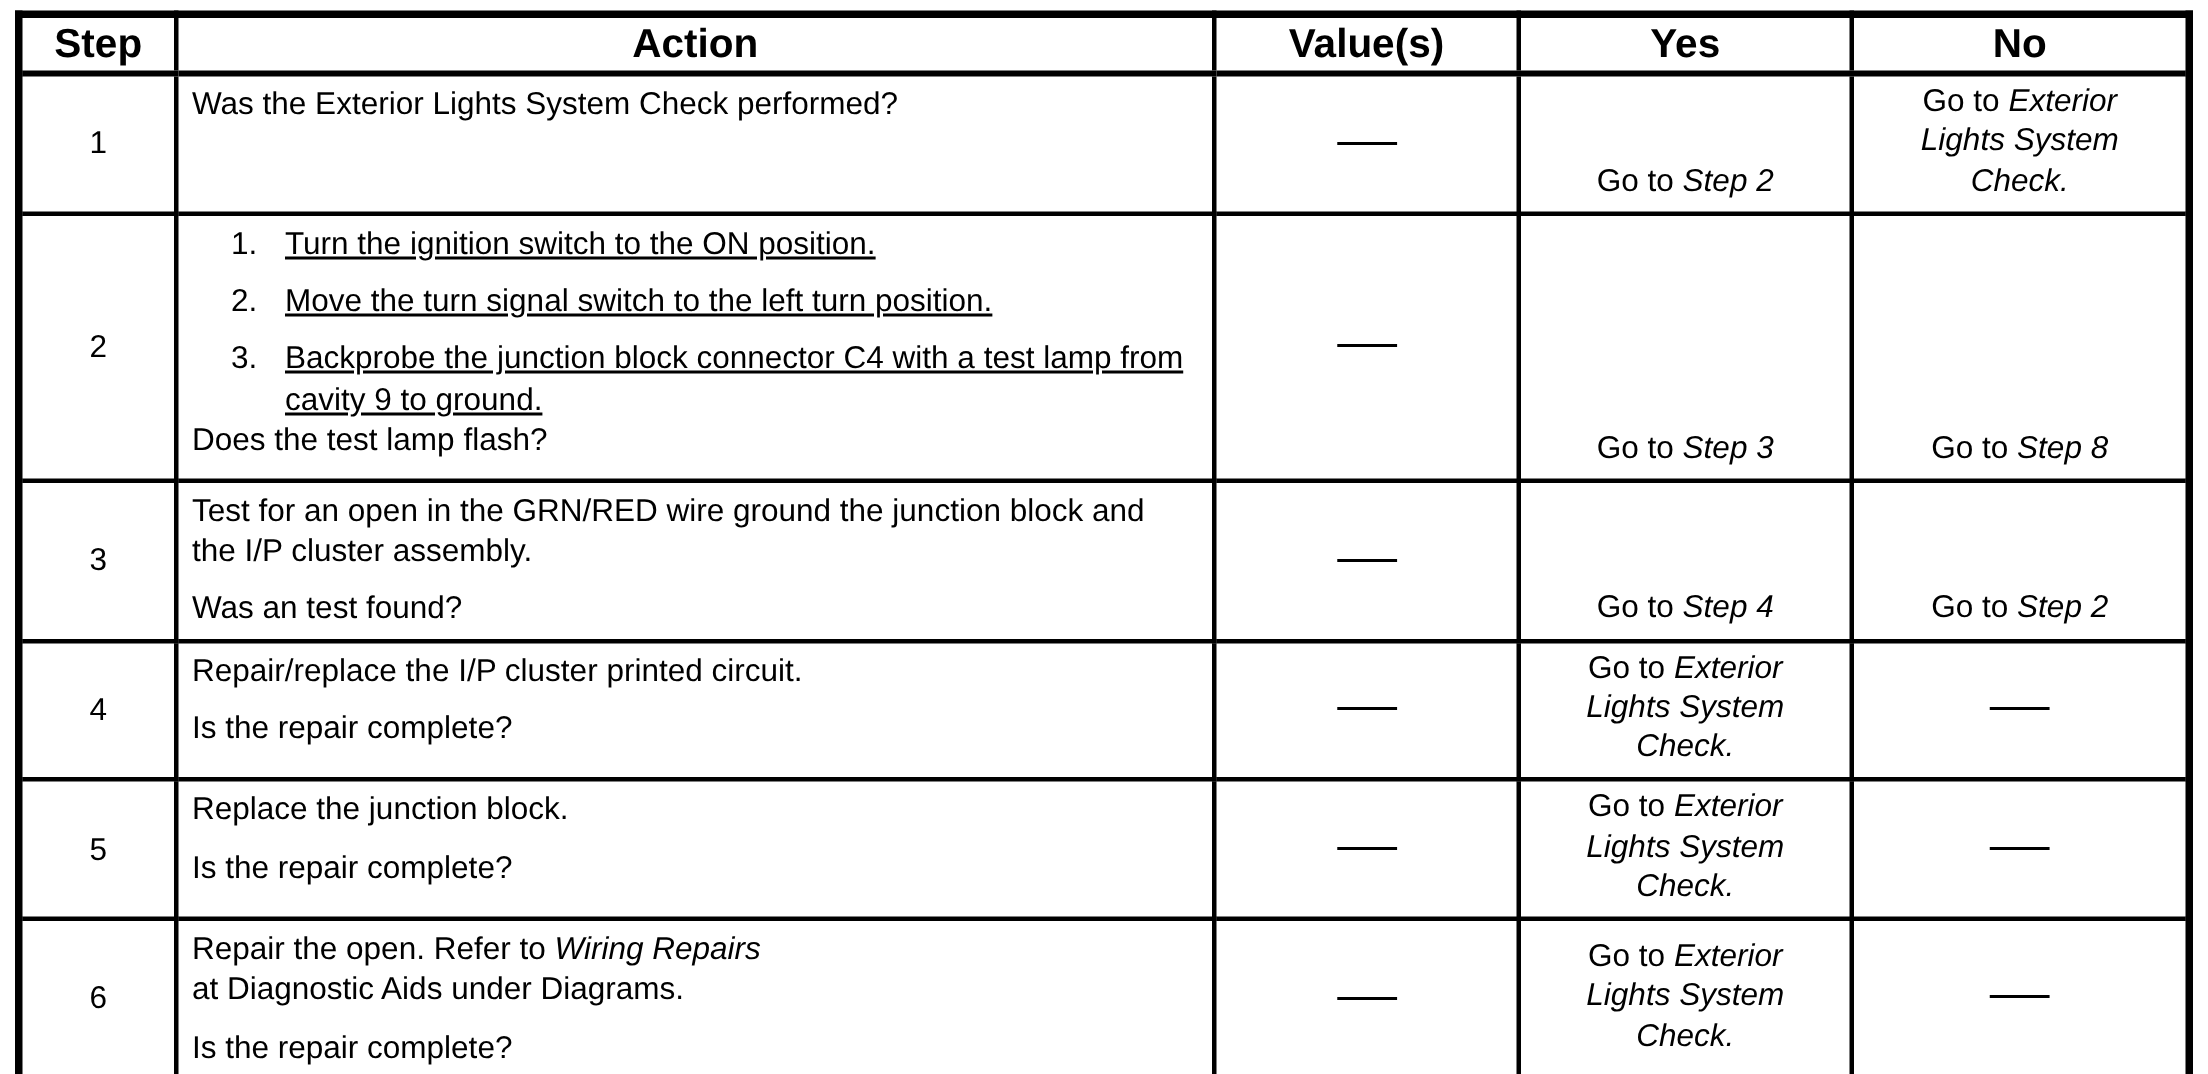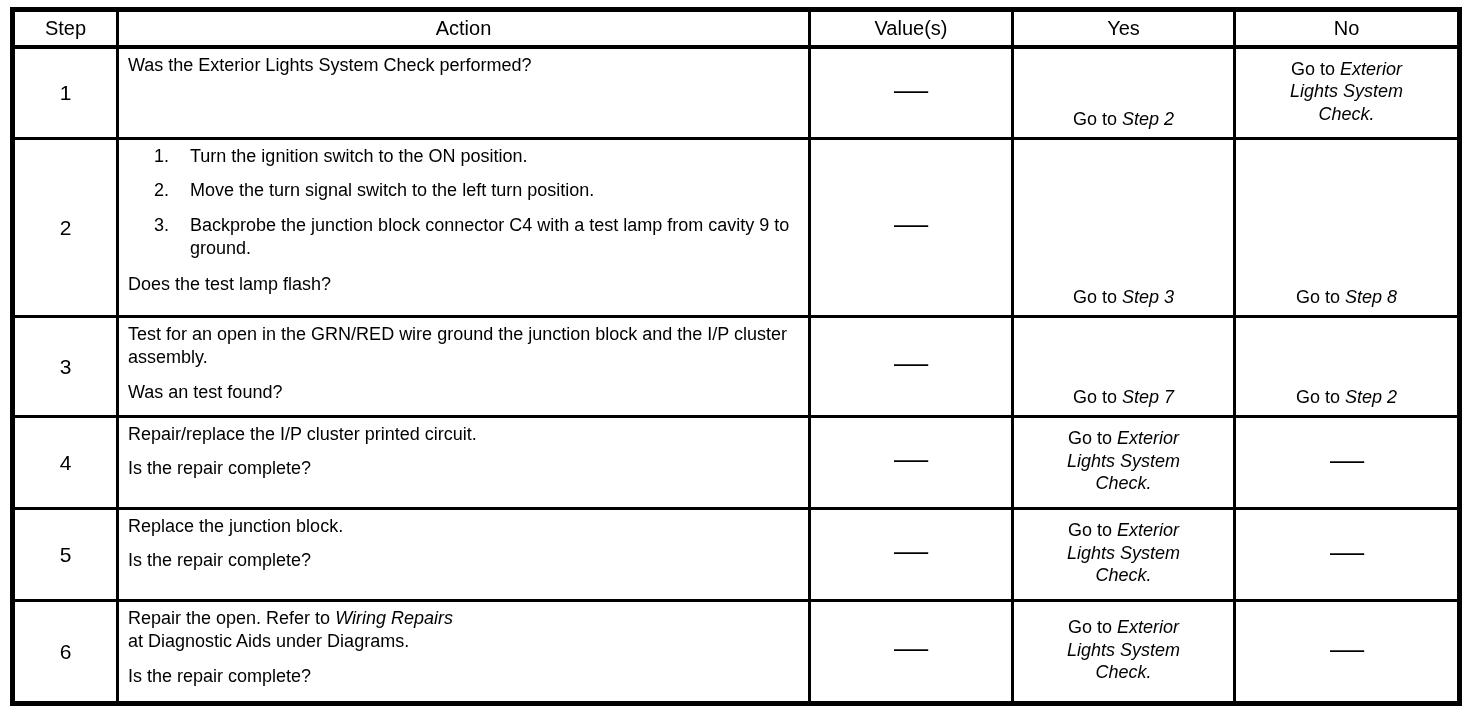--- a/index.html
+++ b/index.html
@@ -15,58 +15,58 @@
   table.diagnostic-table {
     border-collapse: collapse;
     table-layout: fixed;
     width: 1447px;
     margin: 7px 0 0 10px;
     border: 5px solid #000;
   }
   th, td { border: 3px solid #000; background: #fff; }
   thead tr { height: 37px; }
   thead th {
-    font-size: 20px;
-    font-weight: normal;
+    font-size: 27px;
+    font-weight: bold;
     text-align: center;
     vertical-align: middle;
     border-bottom-width: 4px;
     padding: 2px 4px;
   }
   tbody tr:nth-child(1) { height: 92px; }
   tbody tr:nth-child(2) { height: 178px; }
   tbody tr:nth-child(3) { height: 100px; }
   tbody tr:nth-child(4) { height: 92px; }
   tbody tr:nth-child(5) { height: 92px; }
   tbody tr:nth-child(6) { height: 103px; }
 
-  td { font-size: 18px; line-height: 1.3; }
+  td { font-size: 21px; line-height: 1.3; }
   td.step-cell {
     text-align: center;
     vertical-align: middle;
     font-size: 21px;
     font-weight: normal;
   }
   td.action-cell {
     vertical-align: top;
     padding: 5px 10px 6px 9px;
     text-align: left;
   }
   td.value-cell, td.result-cell {
     text-align: center;
     padding: 4px 8px 7px 8px;
   }
   td.valign-center { vertical-align: middle; }
   td.valign-bottom { vertical-align: bottom; }
   .block + .block { margin-top: 11px; }
-  .block.push { margin-top: 12px; }
+  .block.push { margin-top: 0; }
   .ol-item { display: flex; padding-left: 26px; }
   .ol-item + .ol-item { margin-top: 11px; }
   .ol-num { flex: 0 0 36px; }
-  .ol-text { flex: 1 1 auto; }
+  .ol-text { flex: 1 1 auto; text-decoration: underline; }
   .dash {
     display: inline-block;
     transform: scaleX(1.9);
     font-weight: bold;
   }
   i { font-style: italic; margin-top: 16px; }
   .result-cell { line-height: 1.25; }
 </style>
 </head>
 <body>
@@ -122,21 +122,21 @@
           <td class="result-cell valign-bottom"><span>Go to </span><i>Step 3</i></td>
           <td class="result-cell valign-bottom"><span>Go to </span><i>Step 8</i></td>
         </tr>
         <tr>
           <td class="step-cell">3</td>
           <td class="action-cell">
             <div class="block"><span>Test for an open in the GRN/RED wire ground the junction block and the I/P cluster assembly.</span></div>
             <div class="block"><span>Was an test found?</span></div>
           </td>
           <td class="value-cell valign-center"><span class="dash">—</span></td>
-          <td class="result-cell valign-bottom"><span>Go to </span><i>Step 7</i></td>
+          <td class="result-cell valign-bottom"><span>Go to </span><i>Step 4</i></td>
           <td class="result-cell valign-bottom"><span>Go to </span><i>Step 2</i></td>
         </tr>
         <tr>
           <td class="step-cell">4</td>
           <td class="action-cell">
             <div class="block"><span>Repair/replace the I/P cluster printed circuit.</span></div>
             <div class="block"><span>Is the repair complete?</span></div>
           </td>
           <td class="value-cell valign-center"><span class="dash">—</span></td>
           <td class="result-cell valign-center"><span>Go to </span><i>Exterior</i><br><i>Lights System</i><br><i>Check.</i></td>

